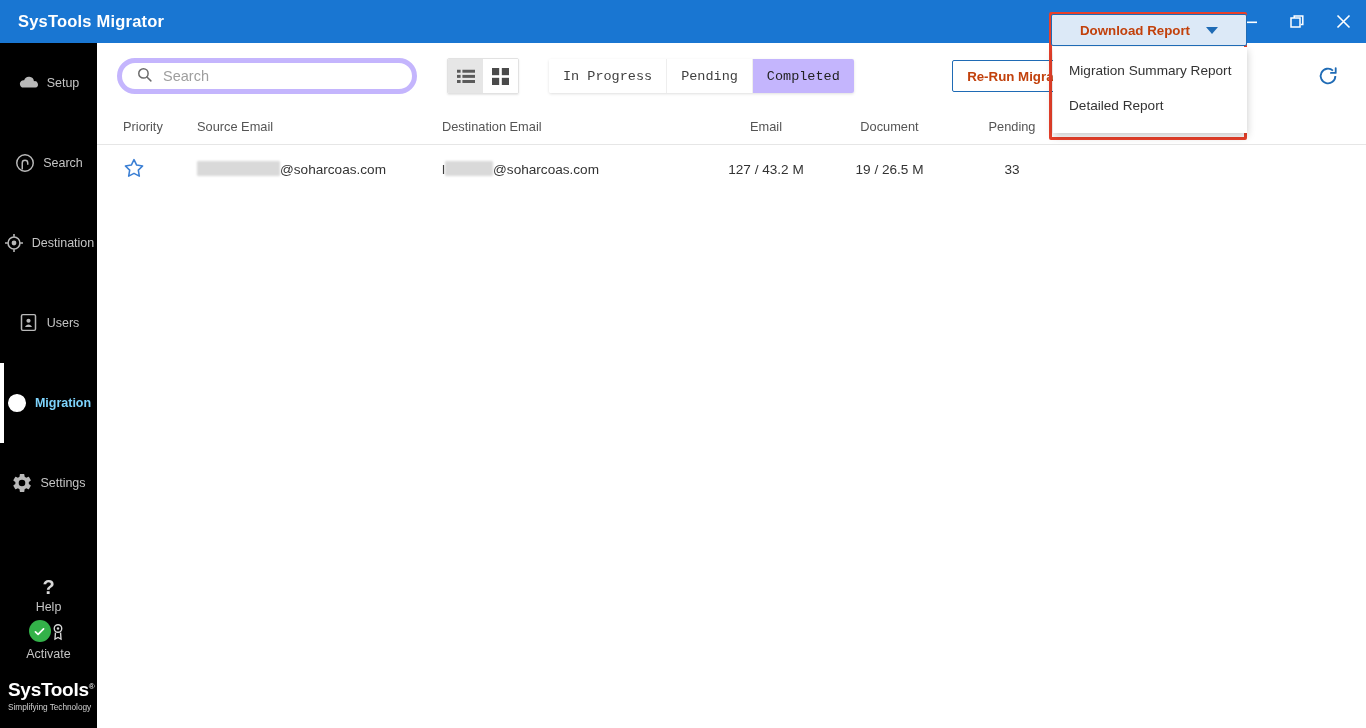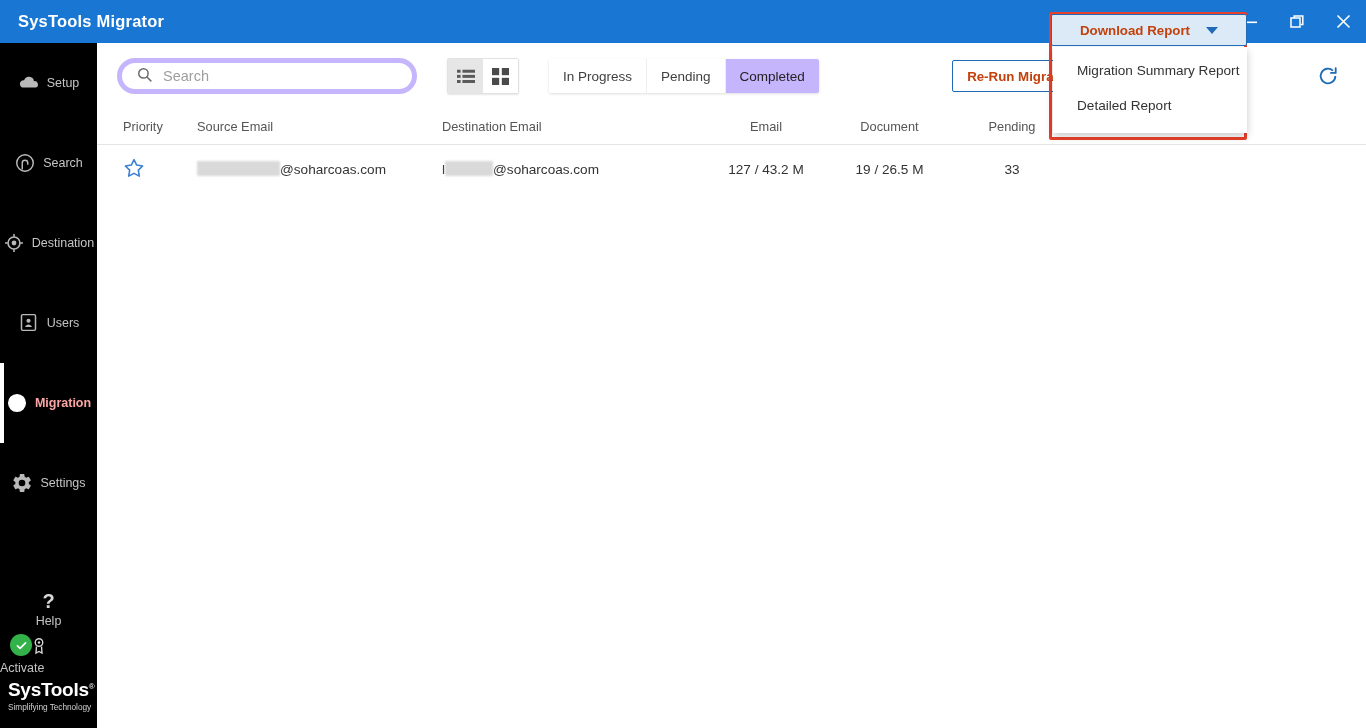--- a/index.html
+++ b/index.html
@@ -35,39 +35,39 @@
     background: #000000; color: #cfcfcf;
   }
   .nav-item {
     position: relative; width: 97px; height: 80px;
     display: flex; flex-direction: row; align-items: center;
     justify-content: center; gap: 7px;
   }
   .nav-item .ico { width: 22px; height: 22px; display: block; }
   .nav-item .ico svg { display: block; }
   .nav-label { font-size: 12.5px; color: #c4c4c4; line-height: 1; }
-  .nav-item.active .nav-label { color: #fca5a5; font-weight: bold; }
+  .nav-item.active .nav-label { color: #7dd3fc; font-weight: bold; }
   .nav-item.active .ico svg { fill: #ffffff; }
   .nav-item.active::before {
     content: ""; position: absolute; left: 0; top: 0;
     width: 4px; height: 80px; background: #ffffff;
   }
 
   .sidebar-bottom {
     position: absolute; left: 0; bottom: 0; width: 97px;
   }
   .help-item {
     display: flex; flex-direction: column; align-items: center;
     gap: 3px; margin-bottom: 6px;
   }
   .help-q { font-size: 20px; color: #d8d8d8; line-height: 1; font-weight: bold; }
   .help-label { font-size: 12.5px; color: #c4c4c4; }
   .activate-item {
     position: relative; display: flex; flex-direction: column;
-    align-items: flex-start; gap: 3px; margin-bottom: 4px;
+    align-items: center; gap: 3px; margin-bottom: 18px;
   }
   .activate-icons { position: relative; height: 24px; width: 60px; }
   .green-check {
     position: absolute; left: 10px; top: 0;
     width: 22px; height: 22px; border-radius: 50%;
     background: #33b249; display: flex; align-items: center;
     justify-content: center;
   }
   .award-ico { position: absolute; left: 30px; top: 2px; }
   .activate-label { font-size: 12.5px; color: #c4c4c4; }
@@ -111,21 +111,21 @@
   }
   .view-btn {
     width: 35px; height: 34px; display: flex; align-items: center;
     justify-content: center; background: #ffffff;
   }
   .view-btn.sel { background: #e6e6e6; }
 
   .status-tabs {
     display: flex; margin-left: 30px; border-radius: 2px;
     overflow: hidden; box-shadow: 0 1px 3px rgba(0,0,0,.13);
-    background: #fff; height: 34px;
+    background: #fff; height: 34px; font-family: Liberation Mono, monospace;
   }
   .tab {
     display: flex; align-items: center; padding: 0 14px;
     font-size: 13.5px; color: #3f3f3f; background: #ffffff;
     border-right: 1px solid #eeeeee;
   }
   .tab:last-child { border-right: none; }
   .tab.sel { background: #c4b5fd; color: #222; }
 
   .toolbar-right {
@@ -150,21 +150,21 @@
     width: 196px; z-index: 40;
   }
   .highlight-box {
     position: absolute; left: 1049px; top: 12px;
     width: 198px; height: 128px; border: 3px solid #e8402a;
     border-radius: 2px; z-index: 30; pointer-events: none;
   }
   .dropdown {
     position: absolute; left: 1053px; top: 47px; width: 194px;
     background: #ffffff; box-shadow: 0 3px 8px rgba(0,0,0,.22);
-    z-index: 35; padding: 6px 0 10px 8px;
+    z-index: 35; padding: 6px 0 10px 0;
   }
   .dd-item {
     padding: 10px 16px; font-size: 13.6px; color: #333333;
     white-space: nowrap;
   }
 
   
   .table { width: 1281px; }
   .thead {
     display: flex; align-items: center; height: 36px;

